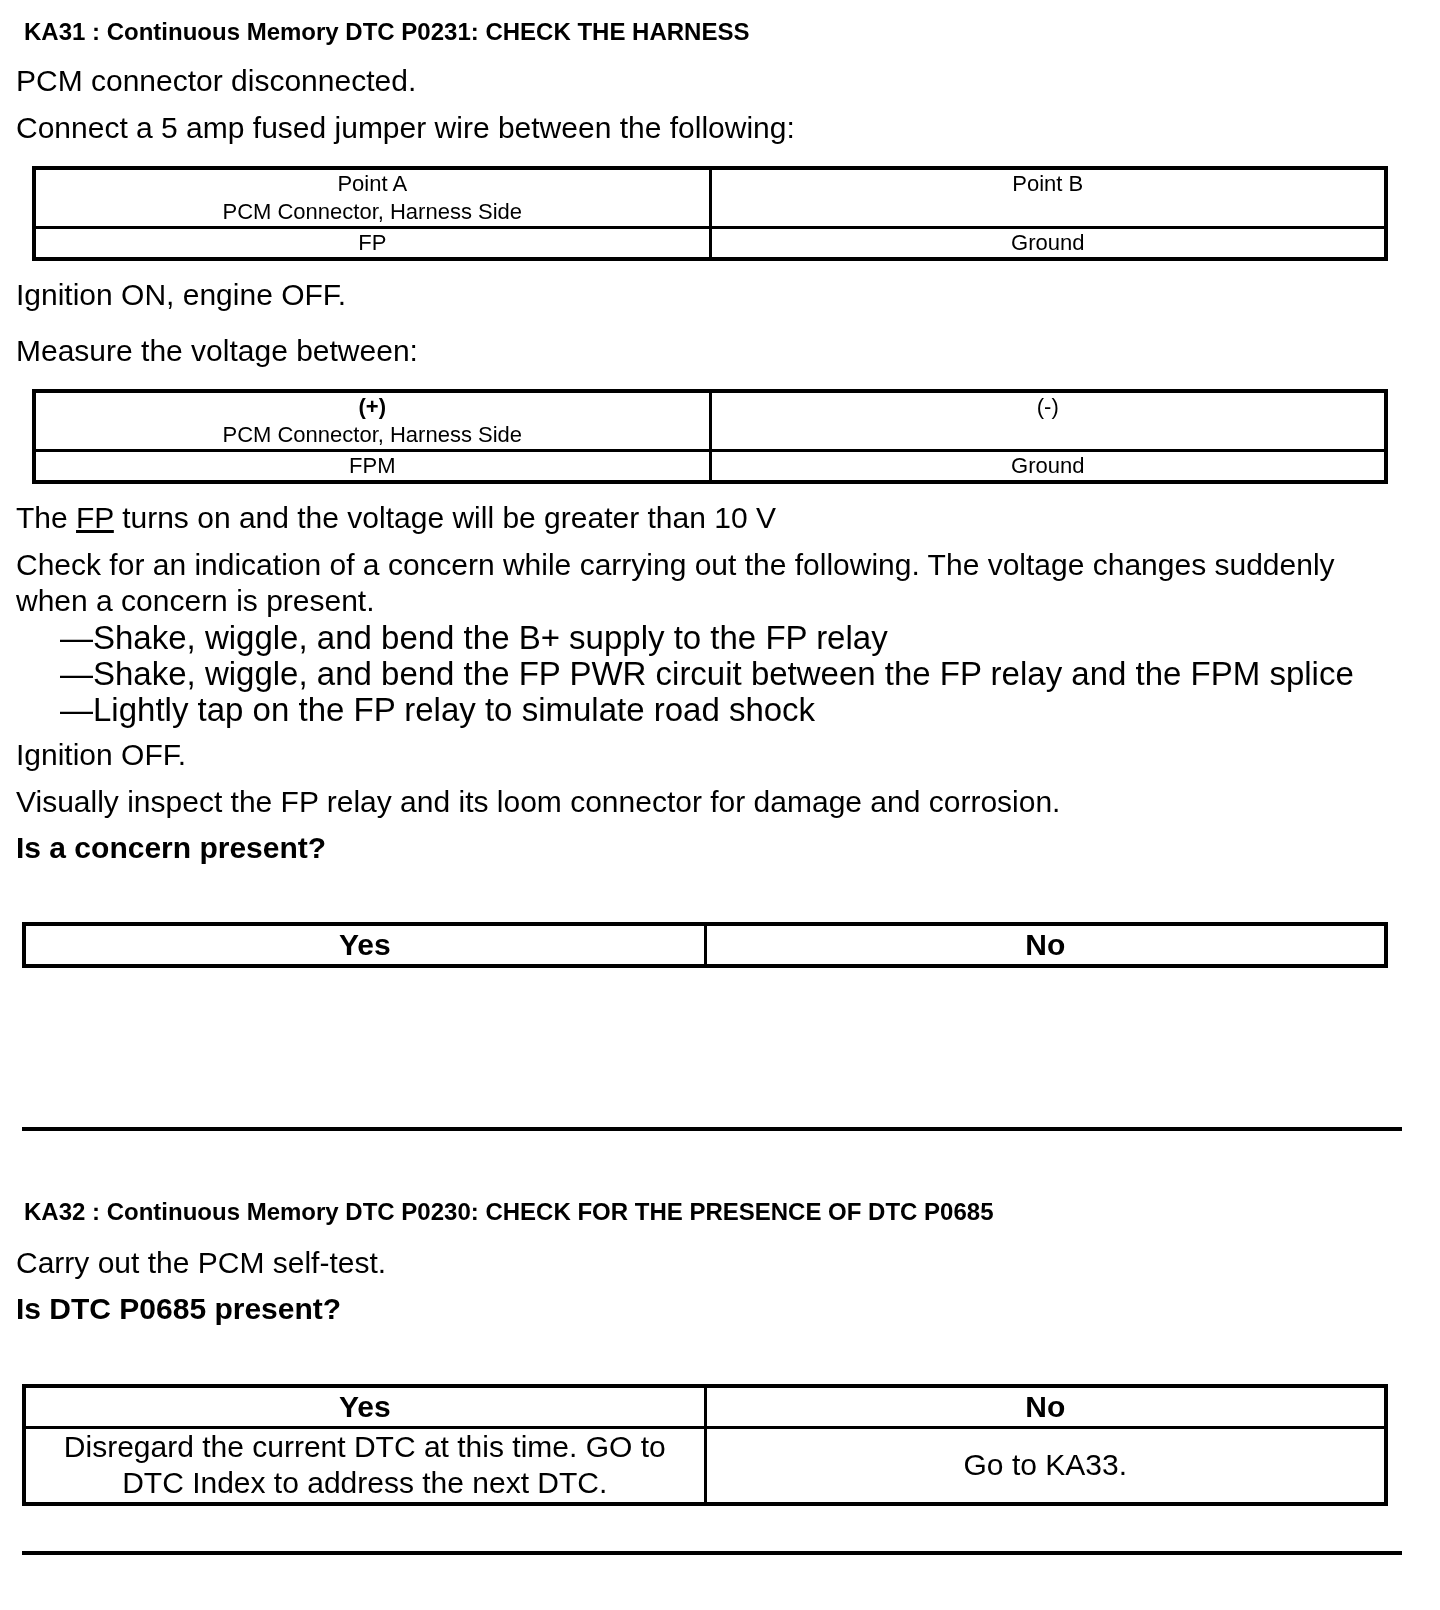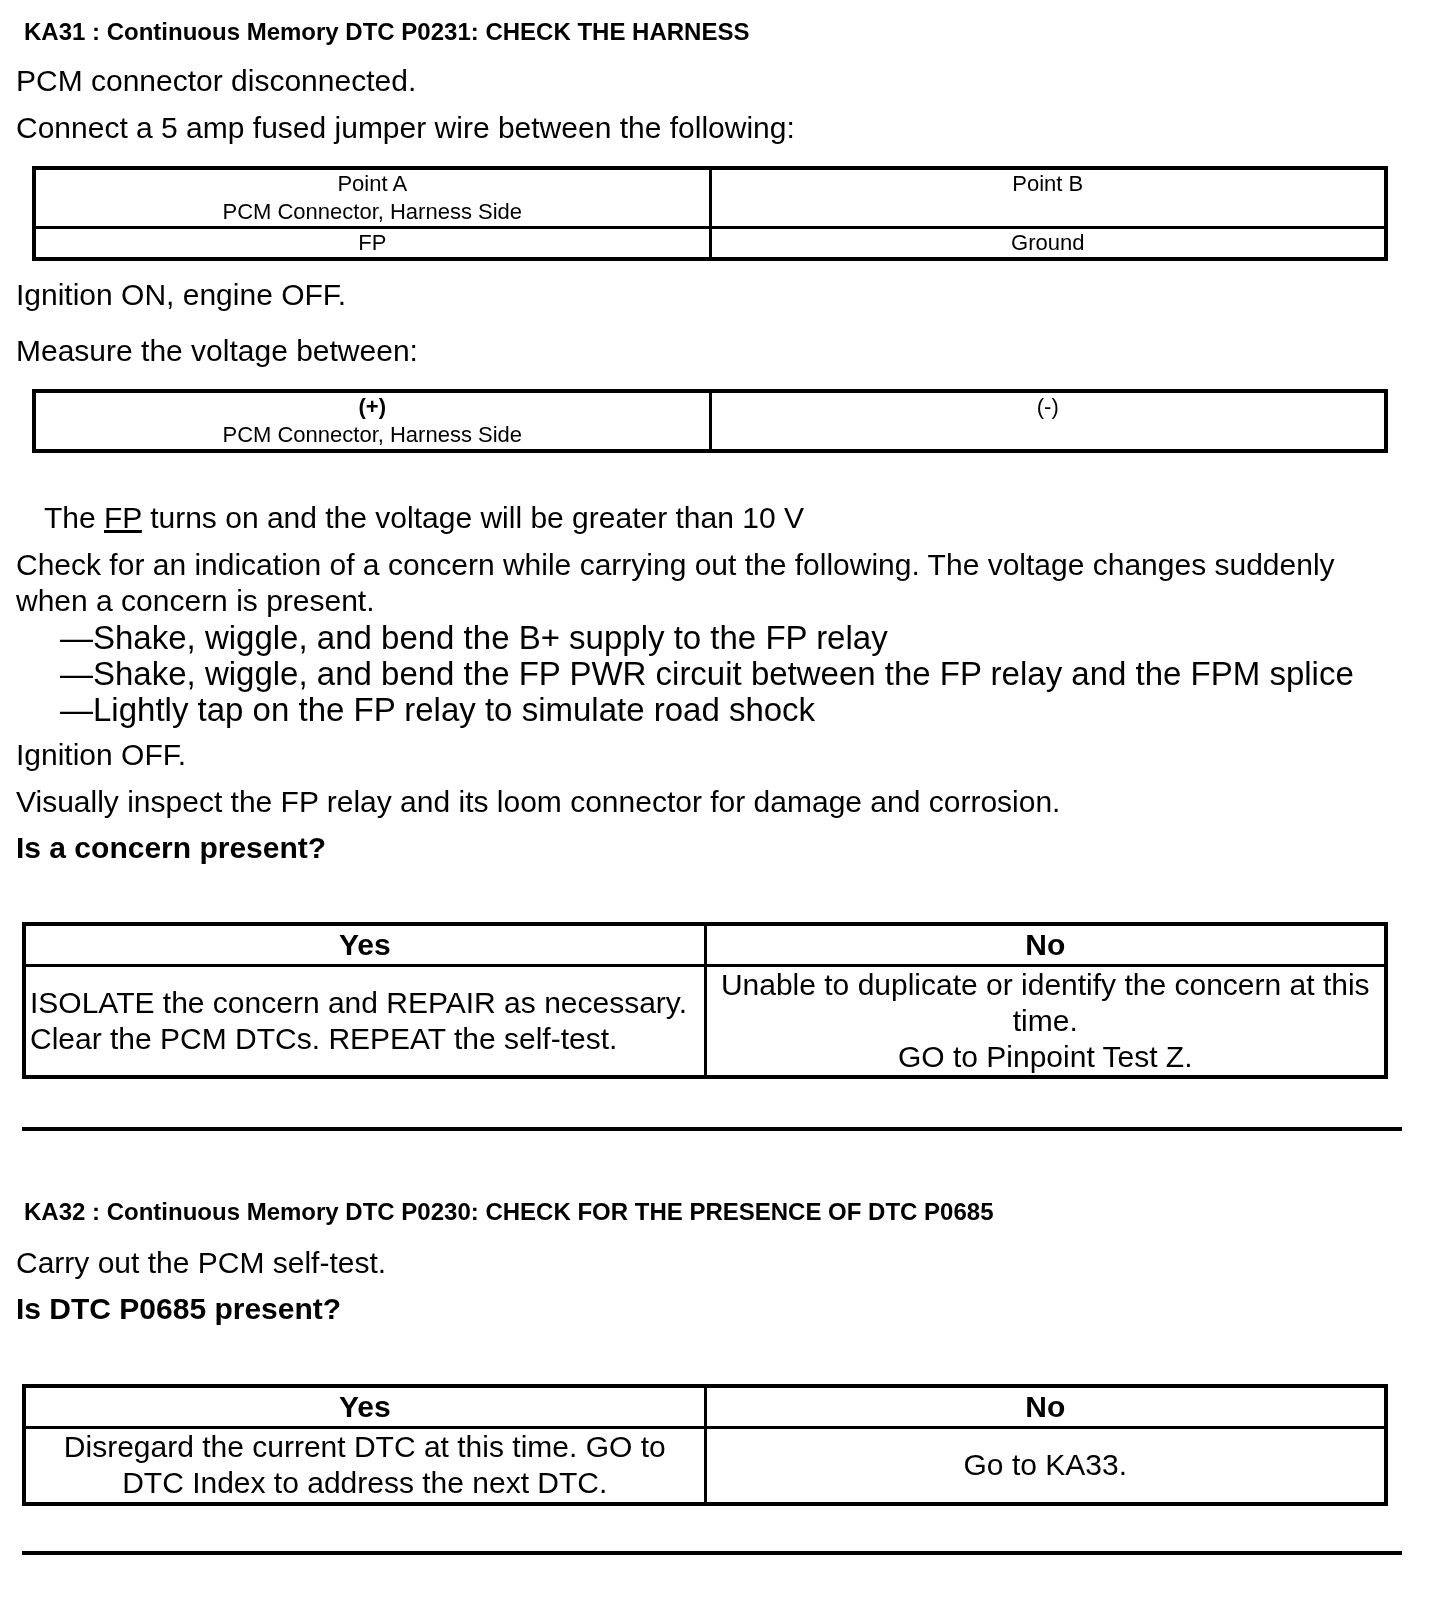--- a/index.html
+++ b/index.html
@@ -57,47 +57,41 @@
   <tbody>
       <tr style="height:56px;">
     <td>
       <div class="bold">(+)</div>
       <div>PCM Connector, Harness Side</div>
     </td>
     <td>
       <div>(-)</div>
     </td>
   </tr>
+  <tr style="height:30px;">
+    <td>FPM</td>
+    <td>Ground</td>
+  </tr>
 </tbody>
   </table>
 
-<div class="abs para" style="top:500px;margin-left:28px;"><span>The </span><span class="u">FP</span><span> turns on and the voltage will be greater than 10 V</span></div>
+<div class="abs para" style="top:500px;"><span>The </span><span class="u">FP</span><span> turns on and the voltage will be greater than 10 V</span></div>
 <div class="abs para wrap" style="top:547px;">Check for an indication of a concern while carrying out the following. The voltage changes suddenly when a concern is present.</div>
 <div class="abs bullet" style="top:620px;">—Shake, wiggle, and bend the B+ supply to the FP relay</div>
 <div class="abs bullet" style="top:656px;">—Shake, wiggle, and bend the FP PWR circuit between the FP relay and the FPM splice</div>
 <div class="abs bullet" style="top:692px;">—Lightly tap on the FP relay to simulate road shock</div>
 <div class="abs para" style="top:737px;">Ignition OFF.</div>
 <div class="abs para" style="top:784px;">Visually inspect the FP relay and its loom connector for damage and corrosion.</div>
 <div class="abs para bold" style="top:830px;">Is a concern present?</div>
 
 <table class="yn" style="top:922px;">
   <tbody>
       <tr>
     <th>Yes</th>
     <th>No</th>
-  </tr>
-  <tr>
-    <td class="left">
-      <div>ISOLATE the concern and REPAIR as necessary.</div>
-      <div>Clear the PCM DTCs. REPEAT the self-test.</div>
-    </td>
-    <td class="center">
-      <div>Unable to duplicate or identify the concern at this time.</div>
-      <div>GO to Pinpoint Test Z.</div>
-    </td>
   </tr>
 </tbody>
   </table>
 
 <div class="rule" style="top:1127px;"></div>
 
 <div class="abs step-title" style="top:1198px;">KA32 : Continuous Memory DTC P0230: CHECK FOR THE PRESENCE OF DTC P0685</div>
 <div class="abs para" style="top:1245px;">Carry out the PCM self-test.</div>
 <div class="abs para bold" style="top:1291px;">Is DTC P0685 present?</div>
 

